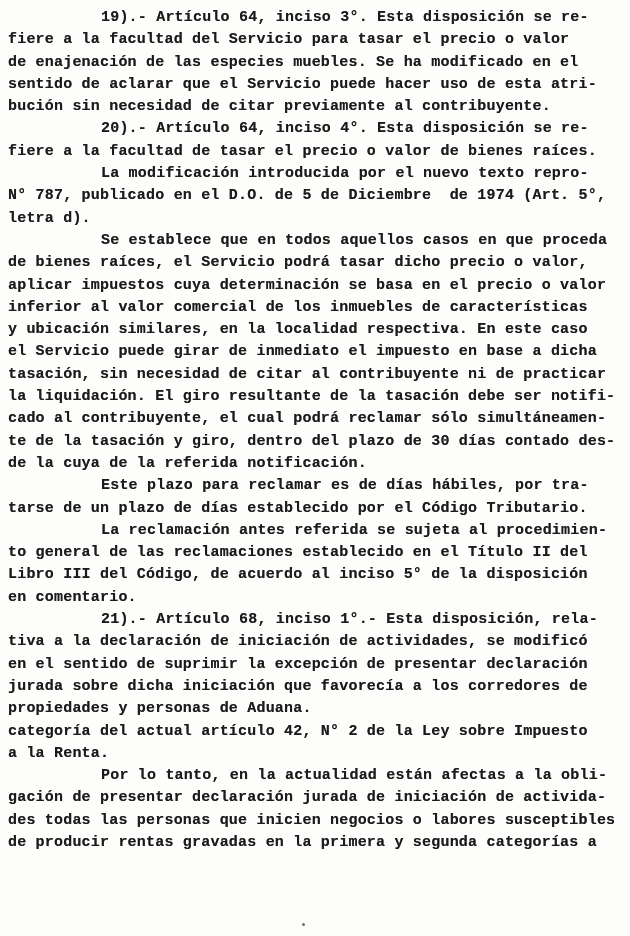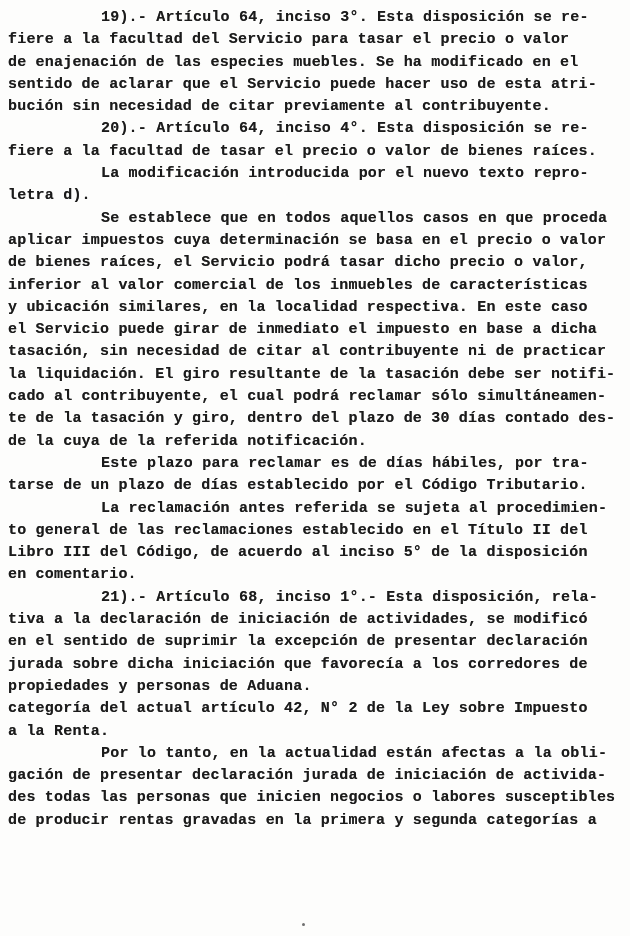--- a/index.html
+++ b/index.html
@@ -48,24 +48,25 @@
 <div class="page">
   <div class="text-block">
       <div class="line indent">19).- Artículo 64, inciso 3°. Esta disposición se re-</div>
       <div class="line">fiere a la facultad del Servicio para tasar el precio o valor</div>
       <div class="line">de enajenación de las especies muebles. Se ha modificado en el</div>
       <div class="line">sentido de aclarar que el Servicio puede hacer uso de esta atri-</div>
       <div class="line">bución sin necesidad de citar previamente al contribuyente.</div>
       <div class="line indent">20).- Artículo 64, inciso 4°. Esta disposición se re-</div>
       <div class="line">fiere a la facultad de tasar el precio o valor de bienes raíces.</div>
       <div class="line indent">La modificación introducida por el nuevo texto repro-</div>
+      <div class="line">N° 787, publicado en el D.O. de 5 de Diciembre  de 1974 (Art. 5°,</div>
       <div class="line">letra d).</div>
       <div class="line indent">Se establece que en todos aquellos casos en que proceda</div>
+      <div class="line">de bienes raíces, el Servicio podrá tasar dicho precio o valor,</div>
       <div class="line">aplicar impuestos cuya determinación se basa en el precio o valor</div>
-      <div class="line">de bienes raíces, el Servicio podrá tasar dicho precio o valor,</div>
       <div class="line">inferior al valor comercial de los inmuebles de características</div>
       <div class="line">y ubicación similares, en la localidad respectiva. En este caso</div>
       <div class="line">el Servicio puede girar de inmediato el impuesto en base a dicha</div>
       <div class="line">tasación, sin necesidad de citar al contribuyente ni de practicar</div>
       <div class="line">la liquidación. El giro resultante de la tasación debe ser notifi-</div>
       <div class="line">cado al contribuyente, el cual podrá reclamar sólo simultáneamen-</div>
       <div class="line">te de la tasación y giro, dentro del plazo de 30 días contado des-</div>
       <div class="line">de la cuya de la referida notificación.</div>
       <div class="line indent">Este plazo para reclamar es de días hábiles, por tra-</div>
       <div class="line">tarse de un plazo de días establecido por el Código Tributario.</div>

